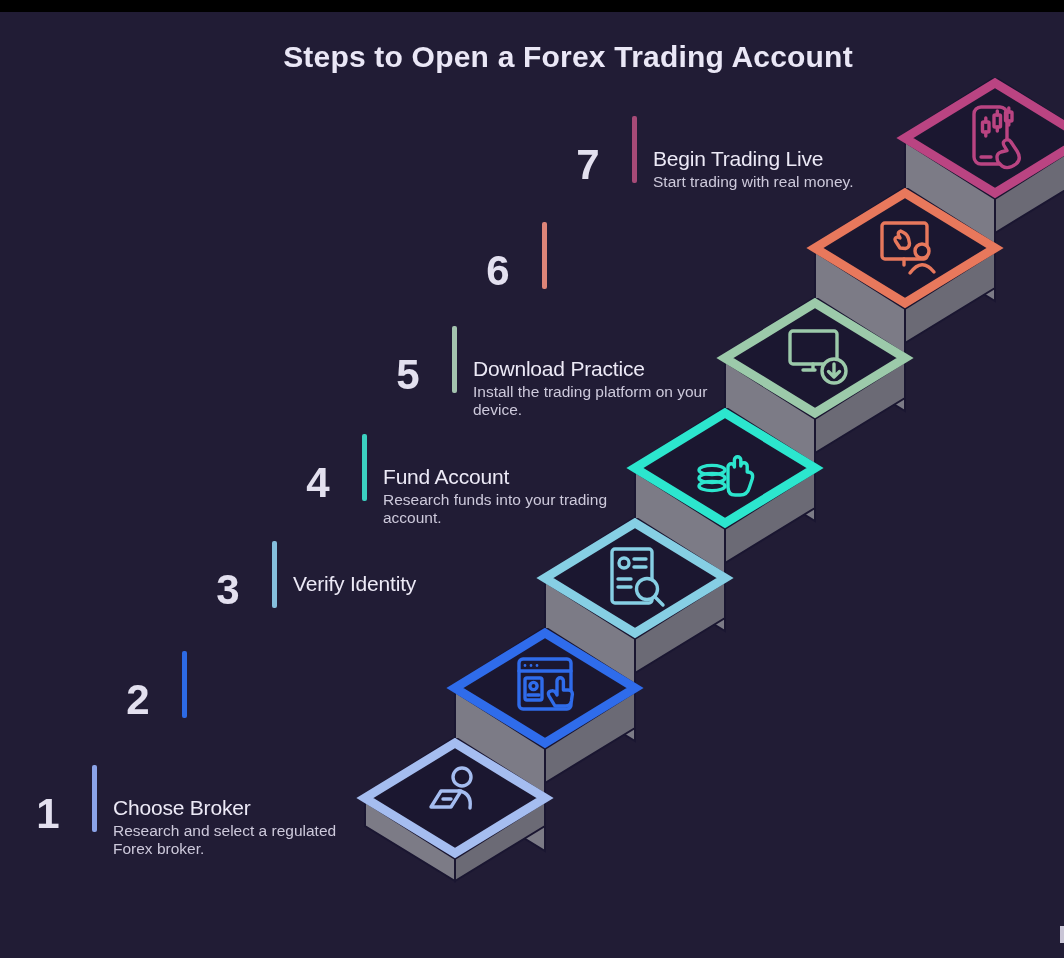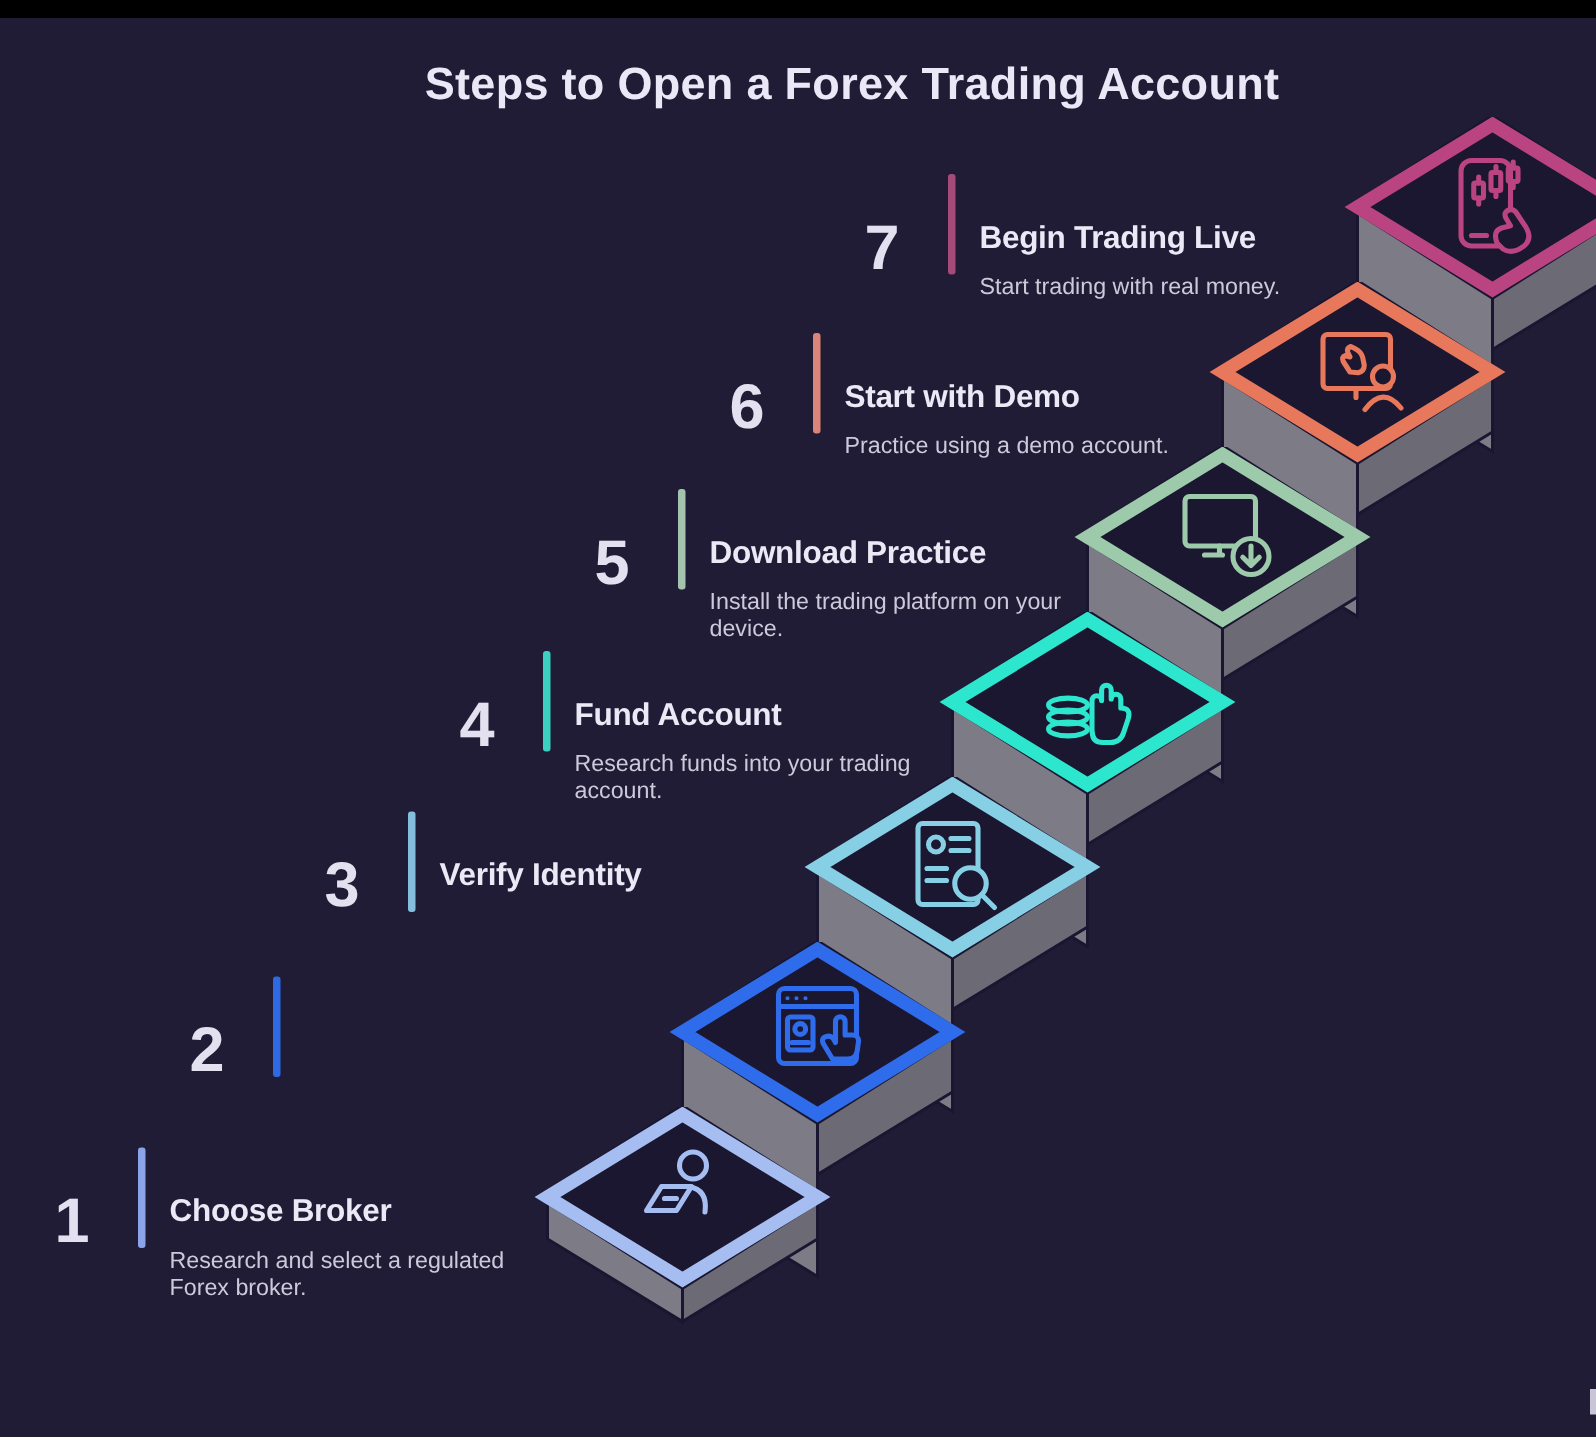--- a/index.html
+++ b/index.html
@@ -12,22 +12,22 @@
   .top-bar{position:absolute;left:0;top:0;width:100%;height:12px;background:#000;z-index:40}
   .page-title{
     position:absolute;left:0;right:0;top:20px;text-align:center;
     transform:translateX(36px);
     font-size:30px;font-weight:bold;letter-spacing:.2px;color:#eae7f6;z-index:41
   }
   .step-text{position:absolute;display:flex;align-items:flex-start;z-index:30}
   .num{width:44px;text-align:center;font-size:42px;font-weight:bold;line-height:1;margin-top:30px;color:#e3e0ef}
   .bar{width:5px;height:67px;margin:2px 16px 0 22px;border-radius:2px;background:var(--bar)}
   .tcol{margin-top:34px;max-width:252px}
-  .ttl{font-size:21px;font-weight:bold;letter-spacing:-.2px;line-height:1.05;color:#ece9f6}
-  .dsc{font-size:15.5px;line-height:1.18;margin-top:13px;color:#cdc9db}
+  .ttl{font-size:21px;font-weight:normal;letter-spacing:-.2px;line-height:1.05;color:#ece9f6}
+  .dsc{font-size:15.5px;line-height:1.18;margin-top:3px;color:#cdc9db}
   .step-svg{position:absolute;width:200px;height:235px}
   .step0 .step-text{left:26px;top:763px}
   .step1 .step-text{left:116px;top:649px}
   .step2 .step-text{left:206px;top:539px}
   .step3 .step-text{left:296px;top:432px}
   .step4 .step-text{left:386px;top:324px}
   .step5 .step-text{left:476px;top:220px}
   .step6 .step-text{left:566px;top:114px}
   .step0 .step-svg{left:355px;top:738px;z-index:17}
   .step1 .step-svg{left:445px;top:628px;z-index:16}
@@ -88,24 +88,20 @@
       <rect x="77" y="35" width="45" height="36" rx="3"></rect>
       <path d="M99 71 v6"></path>
       <path d="M95 60 l-4.5 -7 q-1.5 -3 1.5 -4 l3 1 l-1.5 -3 q-1 -3 2 -4 l3 1.5 q4 2 5 6 l1 5 q0 4 -4 5 z"></path>
       <circle class="mask" cx="117" cy="63" r="7"></circle>
       <path d="M105 85 q12 -16 24 -1"></path>
     </g>
   </svg>
   <div class="step-text">
     <div class="num">6</div>
     <div class="bar"></div>
-    <div class="tcol">
-      <div class="ttl">Start with Demo</div>
-      <div class="dsc">Practice using a demo account.</div>
-    </div>
   </div>
 </div>
 
 <div class="step step4" style="--bar: #a3c3ae; --accent: #9ccaaa;">
   <svg class="step-svg" viewBox="0 0 200 235">
     <polygon class="face-l" points="10,60 100,115 100,223 10,168"></polygon>
     <polygon class="face-r" points="100,115 190,60 190,100 100,155"></polygon>
     <polygon class="rim" points="100,-2 198,60 100,122 2,60"></polygon>
     <polygon class="topface" points="100,5 190,60 100,115 10,60"></polygon>
     <g class="icon">

